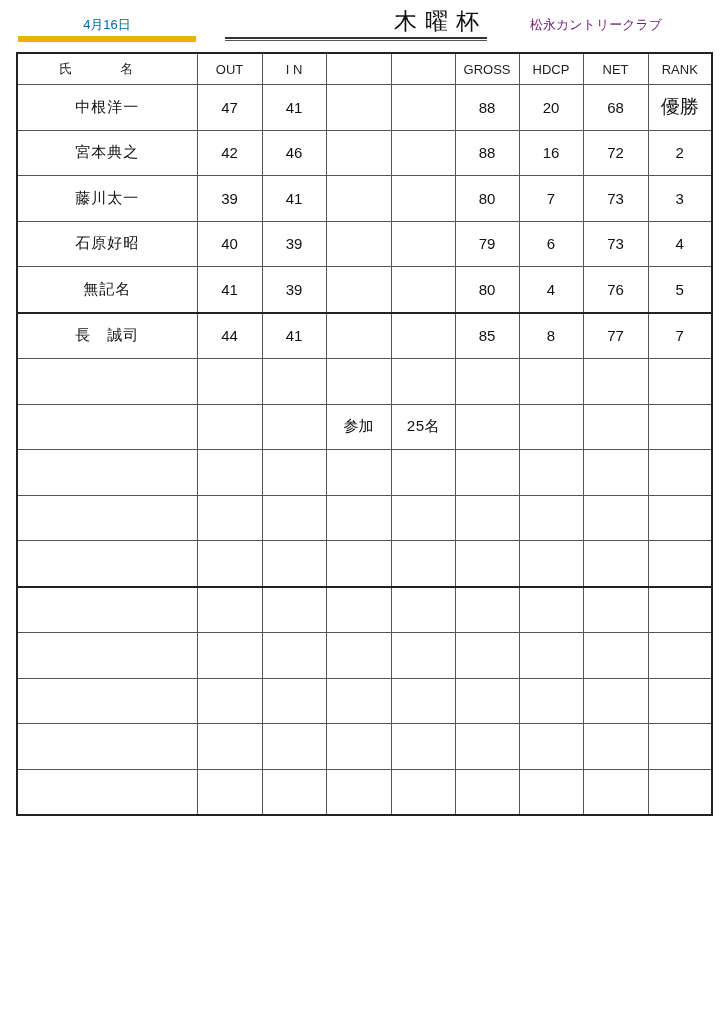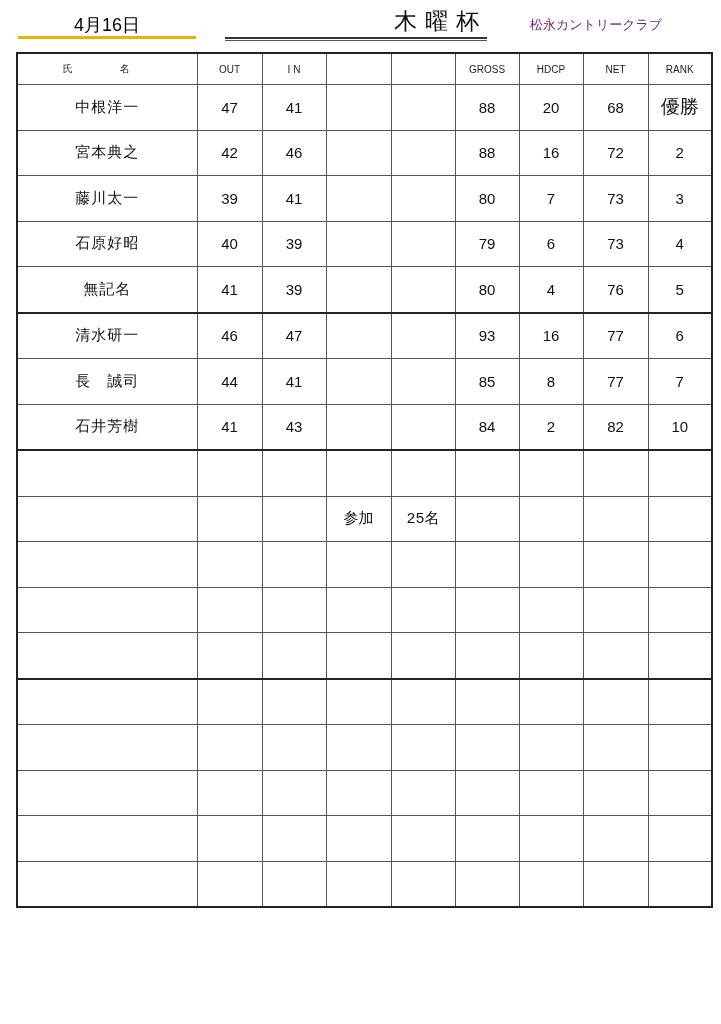--- a/index.html
+++ b/index.html
@@ -1,33 +1,33 @@
 <!DOCTYPE html>
 <html><head>
   <meta charset="utf-8">
   <style>
     html, body { margin:0; padding:0; background:#ffffff; }
     body { width:721px; height:1024px; position:relative; overflow:hidden;
            font-family: "Liberation Sans", "DejaVu Sans", sans-serif; color:#111; }
     .date { position:absolute; left:18px; top:14px; width:178px; height:22px;
-            border-bottom:3px solid #eab308; text-align:center; font-size:18px;
-            line-height:22px; color:#000000; }
+            border-bottom:6px solid #eab308; text-align:center; font-size:13px;
+            line-height:22px; color:#0369a1; }
     .title { position:absolute; left:225px; top:6px; width:262px; height:30px;
              text-align:right; font-size:23px; line-height:30px; letter-spacing:8px;
              font-family: "DejaVu Sans", sans-serif; color:#111; }
     .title-ul { position:absolute; left:225px; top:37px; width:262px; height:1px;
                 border-top:2px solid #333; border-bottom:1px solid #555; }
     .club { position:absolute; left:530px; top:14px; width:180px; height:22px;
             font-size:13px; line-height:22px; color:#701a75;
             font-family: "DejaVu Sans", sans-serif; }
     table.sheet { position:absolute; left:16px; top:52px; border-collapse:collapse;
                   table-layout:fixed; width:696px; border:2px solid #222; }
     table.sheet td, table.sheet th { border:1px solid #555; padding:0; text-align:center;
                   vertical-align:middle; overflow:hidden; white-space:nowrap; }
-    table.sheet th { height:30px; font-size:10px; font-weight:normal; color:#222; }
+    table.sheet th { height:30px; font-size:13px; font-weight:normal; color:#222; }
     table.sheet td { height:44.5px; font-size:15px; }
     td.name { font-size:20px; font-family: "DejaVu Sans", sans-serif; letter-spacing:1px; }
     td.rank { font-size:19px; }
     td.rank.cjk { font-family: Liberation Serif, serif; font-size:19px; }
     tr.thick-bottom td { border-bottom:2px solid #222; }
     td.note-label { font-size:18px; font-family: "DejaVu Sans", sans-serif; margin-left: 36px; }
     td.note-value { font-size:15px; font-family: Liberation Mono, monospace; }
     th.hname { letter-spacing:22px; font-family: "DejaVu Sans", sans-serif; }
   </style>
 </head>
@@ -113,52 +113,30 @@
         <td>41</td>
         <td>39</td>
         <td></td>
         <td></td>
         <td>80</td>
         <td>4</td>
         <td>76</td>
         <td class="rank">5</td>
       </tr>
       <tr>
-        <td class="name">清水研一</td>
-        <td>46</td>
-        <td>47</td>
-        <td></td>
-        <td></td>
-        <td>93</td>
-        <td>16</td>
-        <td>77</td>
-        <td class="rank">6</td>
-      </tr>
-      <tr>
         <td class="name">長　誠司</td>
         <td>44</td>
         <td>41</td>
         <td></td>
         <td></td>
         <td>85</td>
         <td>8</td>
         <td>77</td>
         <td class="rank">7</td>
       </tr>
-      <tr class="thick-bottom">
-        <td class="name">石井芳樹</td>
-        <td>41</td>
-        <td>43</td>
-        <td></td>
-        <td></td>
-        <td>84</td>
-        <td>2</td>
-        <td>82</td>
-        <td class="rank">10</td>
-      </tr>
       <tr>
         <td></td>
         <td></td>
         <td></td>
         <td></td>
         <td></td>
         <td></td>
         <td></td>
         <td></td>
         <td></td>

